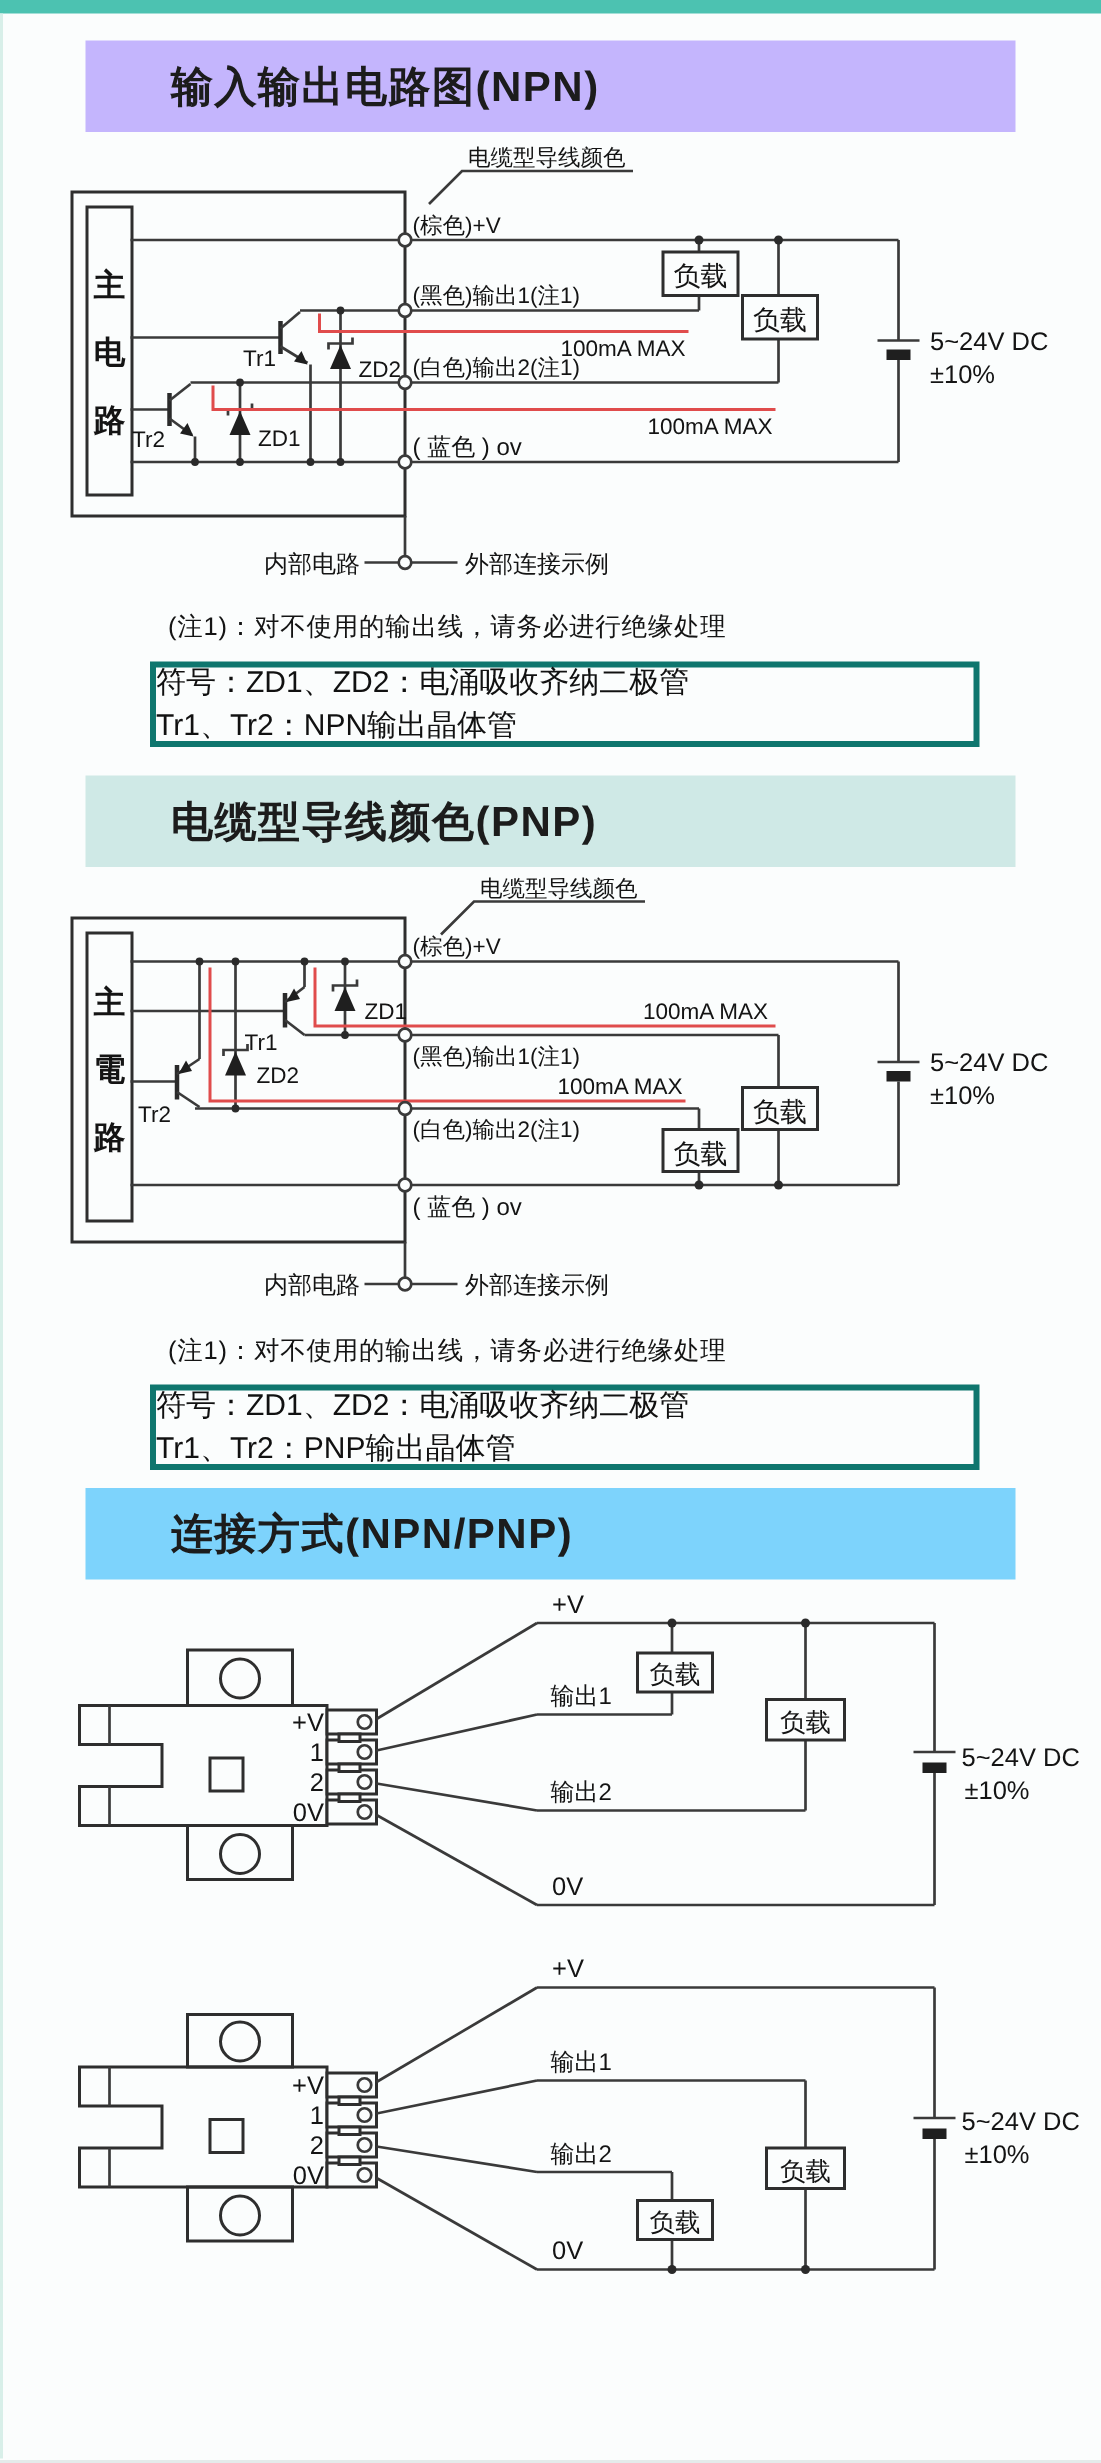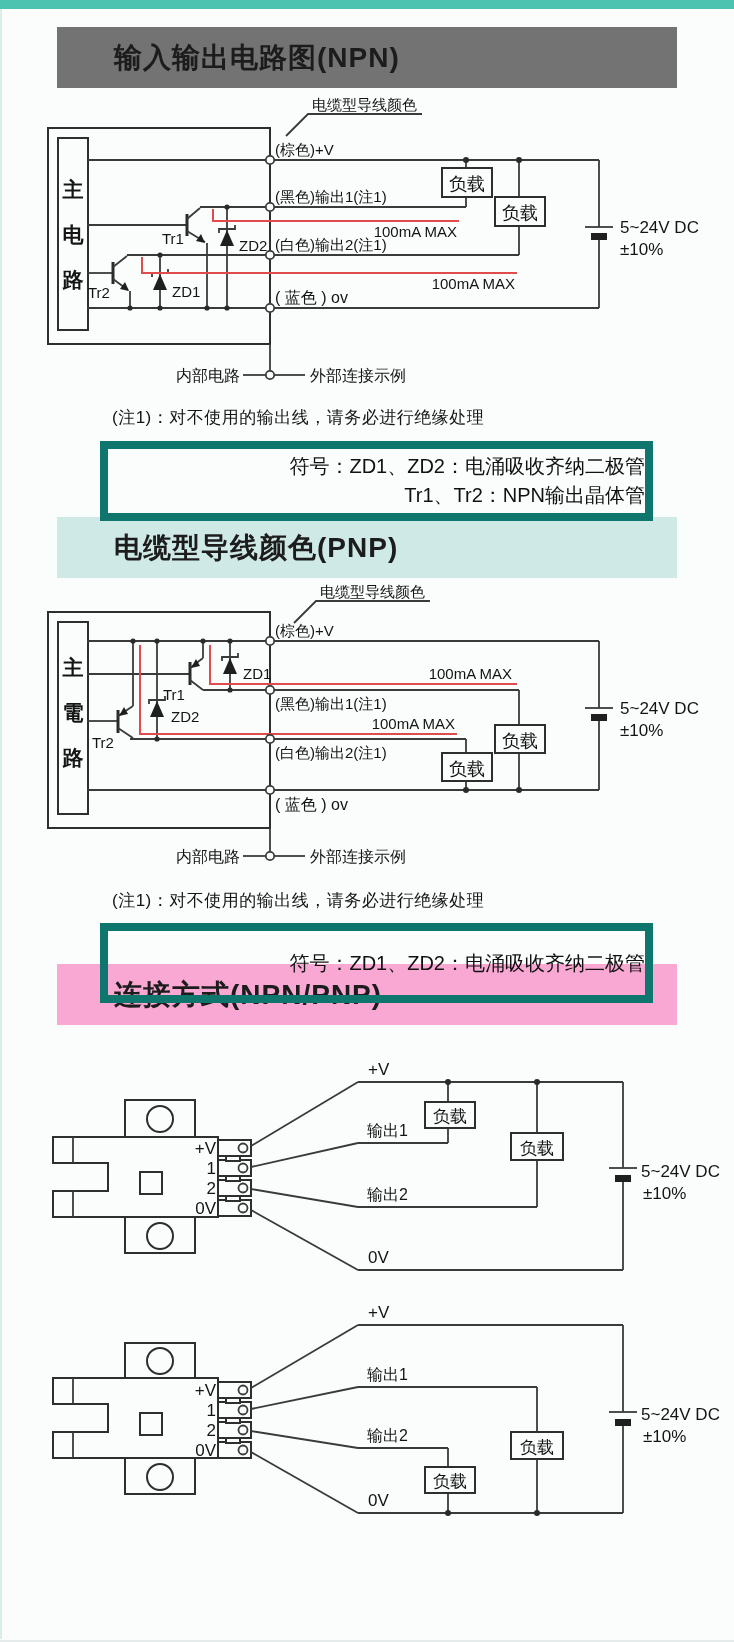--- a/index.html
+++ b/index.html
@@ -4,49 +4,49 @@
 <style>
   html,body{margin:0;padding:0;background:#ffffff;}
   #canvas{position:relative;width:734px;height:1642px;background:#fbfdfd;overflow:hidden;
           font-family:"Liberation Sans","DejaVu Sans",sans-serif;color:#1a1a1a;}
   .top-strip{position:absolute;left:0;top:0;width:734px;height:9px;}
   .left-hairline{position:absolute;left:0;top:9px;width:2px;height:1630px;background:#d8efe9;}
   .bottom-hairline{position:absolute;left:0;bottom:0;width:734px;height:2px;background:#e4ebea;}
   .section-header{position:absolute;left:57px;width:620px;height:61px;display:flex;align-items:center;
           padding-left:57px;box-sizing:border-box;font-size:28px;font-weight:bold;color:#1c1c1c;letter-spacing:1px;}
   .note-text{position:absolute;left:112px;font-size:17px;color:#141414;letter-spacing:0.5px;white-space:nowrap;}
-  .symbol-box{position:absolute;left:100px;width:553px;height:80px;border:8px solid #0f766e;background:transparent;
-          display:flex;flex-direction:column;justify-content:center;align-items:flex-end;box-sizing:border-box;}
+  .symbol-box{position:absolute;left:100px;width:553px;height:57px;border:4px solid #0f766e;background:transparent;
+          display:flex;flex-direction:column;justify-content:center;align-items:flex-start;box-sizing:border-box;}
   .symbol-box div{font-size:20px;line-height:1.45;color:#111;white-space:nowrap;}
   svg{position:absolute;left:0;}
   svg text{font-family:"Liberation Sans","DejaVu Sans",sans-serif;fill:#141414;}
   .wire{stroke:#3a3a3a;stroke-width:1.8;fill:none;}
   .box2{stroke:#2e2e2e;stroke-width:2;fill:none;}
   .boxw{stroke:#2e2e2e;stroke-width:2;fill:#fbfdfd;}
   .red{stroke:#e04c4c;stroke-width:2;fill:none;}
   .node{fill:#fbfdfd;stroke:#3a3a3a;stroke-width:1.8;}
   .dot{fill:#2a2a2a;stroke:none;}
   .blk{fill:#1f1f1f;stroke:none;}
   .tbar{stroke:#2a2a2a;stroke-width:3;fill:none;}
 </style>
 </head>
 <body>
 
 <div id="canvas">
   <div class="top-strip" style="background:#4cc2b1"></div>
   <div class="left-hairline"></div>
   <div class="bottom-hairline"></div>
 
-  <div class="section-header" style="top:27px;background:#737373">
+  <div class="section-header" style="top:27px;background:#c4b5fd">
     <span>输入输出电路图(NPN)</span>
   </div>
   <div class="section-header" style="top:517px;background:#cfe9e6">
     <span>电缆型导线颜色(PNP)</span>
   </div>
-  <div class="section-header" style="top:964px;background:#f9a8d4">
+  <div class="section-header" style="top:992px;background:#7dd3fc">
     <span>连接方式(NPN/PNP)</span>
   </div>
 
   <svg style="top:90px" width="734" height="300" viewBox="0 90 734 300">
 
     <text x="312" y="110" font-size="15">电缆型导线颜色</text>
     <polyline class="wire" points="286,136 308,114 422,114"></polyline>
 
     <rect class="box2" x="48" y="128" width="222" height="216"></rect>
     <rect class="box2" x="58" y="138" width="30" height="192"></rect>
@@ -248,20 +248,21 @@
       <line class="wire" x1="243" y1="856" x2="266" y2="856"></line>
       <line class="wire" x1="274" y1="856" x2="305" y2="856"></line>
     </g>
     <text x="240" y="862" font-size="16" text-anchor="end">内部电路</text>
     <text x="310" y="862" font-size="16">外部连接示例</text>
   </svg>
 
   <div class="note-text" style="top:889px">(注1)：对不使用的输出线，请务必进行绝缘处理</div>
   <div class="symbol-box" style="top:923px">
     <div>符号：ZD1、ZD2：电涌吸收齐纳二极管</div>
+    <div>Tr1、Tr2：PNP输出晶体管</div>
   </div>
 
   <svg style="top:1060px" width="734" height="540" viewBox="0 1060 734 540">
 
     <g>
 
       <g>
         <rect class="box2" x="125" y="1100" width="70" height="37"></rect>
         <circle class="box2" cx="160" cy="1119" r="13"></circle>
         <path class="box2" d="M53,1137 L218,1137 L218,1217 L53,1217 L53,1191 L108,1191 L108,1163 L53,1163 Z"></path>

